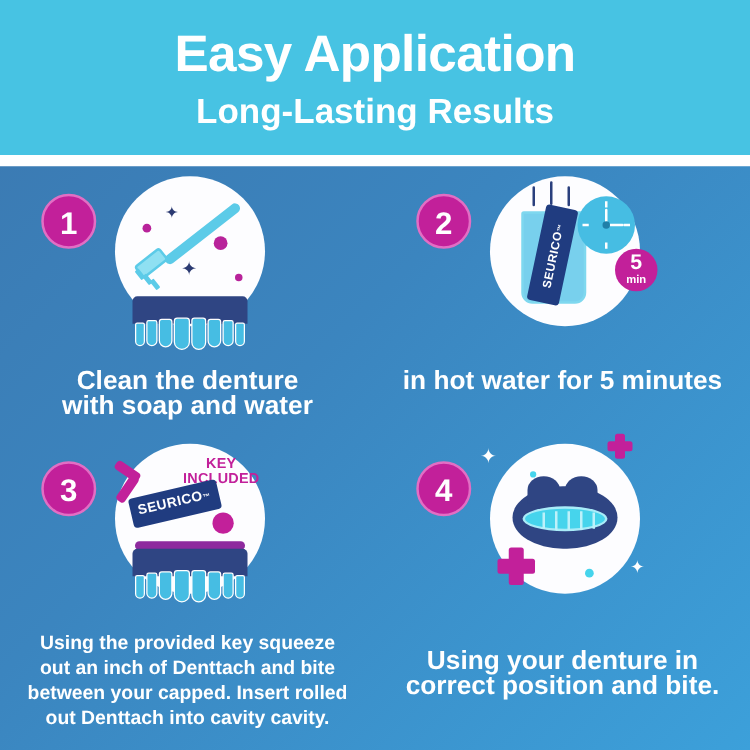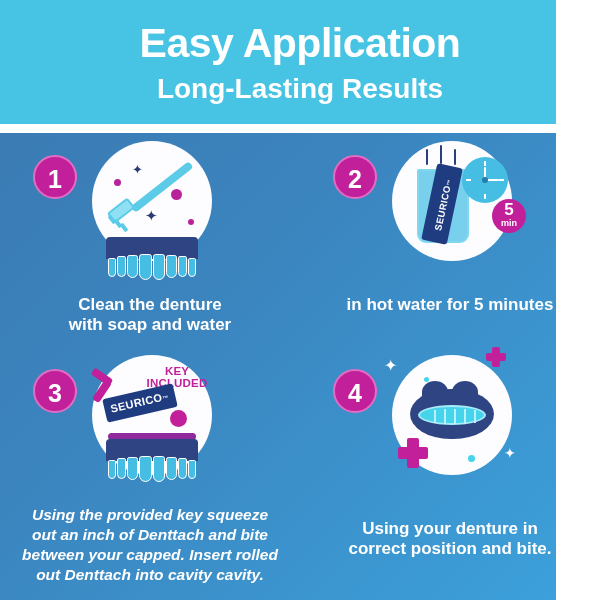--- a/index.html
+++ b/index.html
@@ -5,21 +5,21 @@
   html, body {
     margin: 0;
     padding: 0;
     background: #ffffff;
   }
   body {
     font-family: "Liberation Sans", sans-serif;
   }
   #infographic {
     position: relative;
-    width: 556px;
+    width: 600px;
     height: 600px;
     overflow: hidden;
     background: linear-gradient(135deg, #3b78b0 0%, #3b85bf 45%, #3ca0da 100%);
   }
 
   
   .header {
     position: absolute;
     left: 0; top: 0;
     width: 600px;
@@ -99,32 +99,31 @@
     left: 92px;
     top: 6px;
     width: 120px;
     height: 120px;
     border-radius: 50%;
     background: #fdfdff;
   }
 
   .caption {
     color: #ffffff;
-    font-size: 17px;
+    font-size: 21px;
     font-weight: bold;
     line-height: 20px;
     text-align: center;
     padding: 0 8px;
     box-sizing: border-box;
   }
   .caption-3 {
     font-size: 15.5px;
     line-height: 20px;
     padding: 0 2px;
-    font-style: italic;
   }
 
   
   .brush-handle {
     position: absolute;
     width: 74px; height: 8px;
     background: #5ccbe8;
     border-radius: 5px;
     left: 33px; top: 42px;
     transform: rotate(-38deg);

